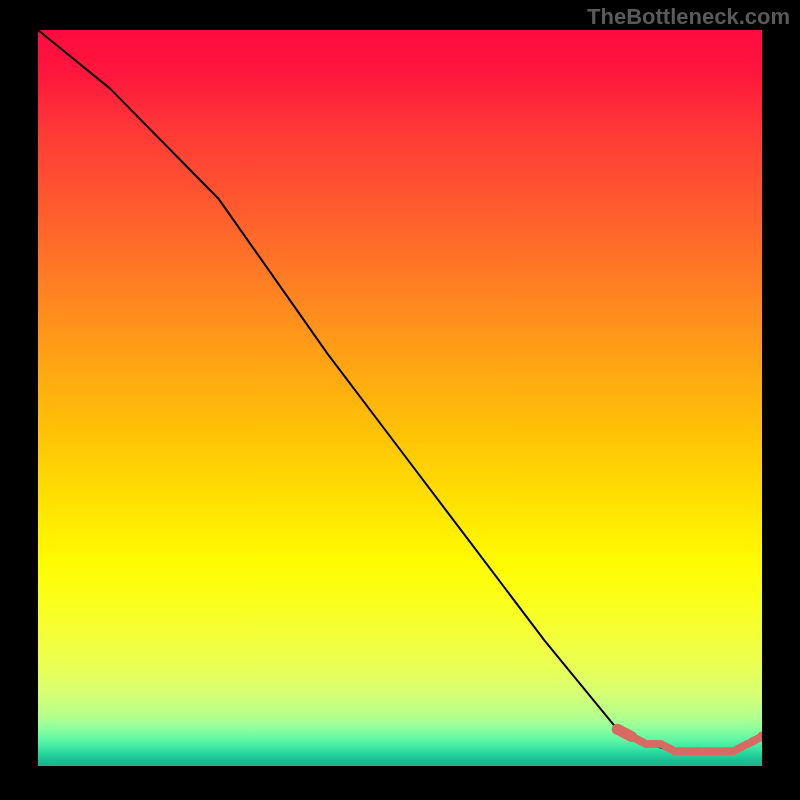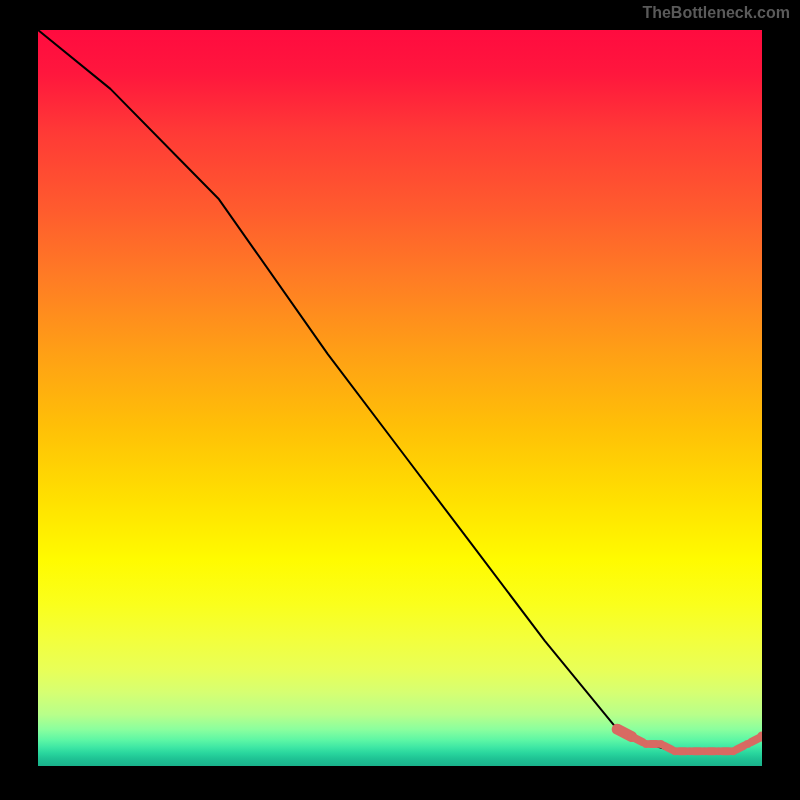--- a/index.html
+++ b/index.html
@@ -14,21 +14,21 @@
     position: relative;
     width: 800px;
     height: 800px;
     background: #000;
   }
   .watermark {
     position: absolute;
     top: 4px;
     right: 10px;
     color: #5a5a5a;
-    font-size: 16px;
+    font-size: 22px;
     font-weight: 600;
     letter-spacing: 0;
     z-index: 20;
   }
   .plot-area {
     position: absolute;
     left: 38px;
     top: 30px;
     width: 724px;
     height: 736px;

